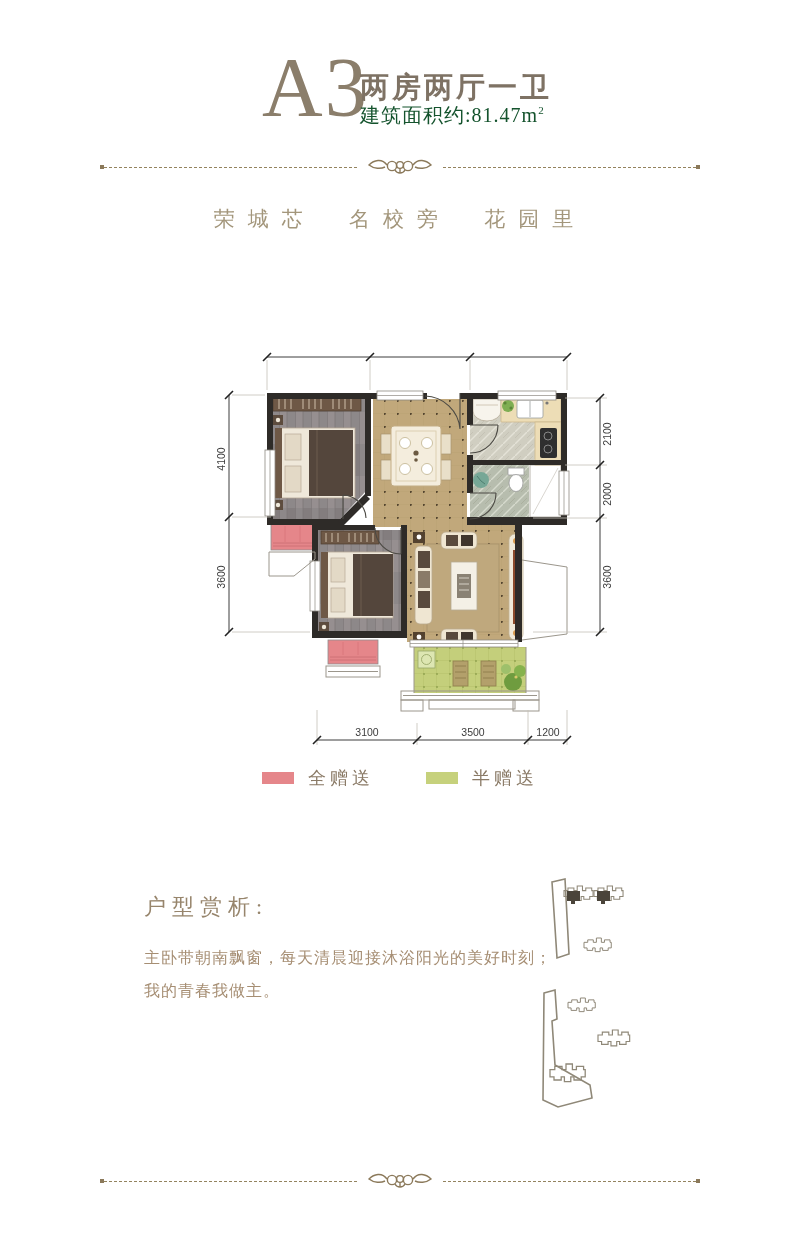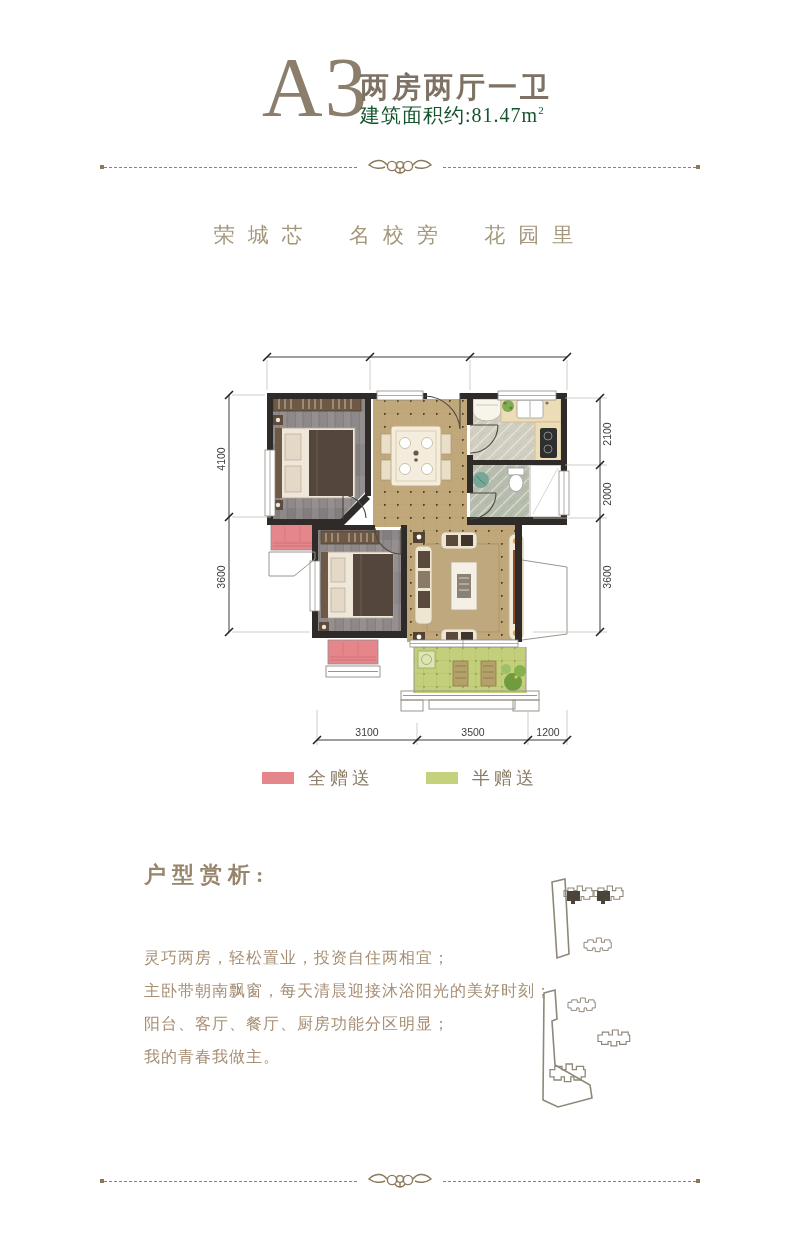--- a/index.html
+++ b/index.html
@@ -27,38 +27,38 @@
     display:flex;align-items:center;
   }
   .divider.top{top:156px;}
   .divider.bottom{top:1170px;}
   .divider .endcap{width:4px;height:4px;background:#8b795a;flex:none;}
   .divider .dash{flex:1;border-top:1px dashed #93835f;height:0;}
   .divider svg{flex:none;margin:0 10px;}
   
   .tagline{
     position:absolute;left:0;right:0;top:205px;text-align:center;
-    font-size:21px;color:#a3967b;margin-top:16px;
+    font-size:21px;color:#a3967b;
   }
   .tagline span{letter-spacing:13px;margin:0 14px;}
   
   .floorplan{position:absolute;left:215px;top:348px;}
   .dimnum{font-family:"Liberation Sans","DejaVu Sans",sans-serif;font-size:10.5px;fill:#3c3c3c;}
   
   .legend{
     position:absolute;left:0;right:0;top:766px;
     display:flex;justify-content:center;align-items:center;gap:52px;
   }
   .legend-item{display:flex;align-items:center;}
   .legend-swatch{width:32px;height:12px;margin-right:14px;}
   .legend-label{font-size:18px;color:#8a7a66;letter-spacing:4px;}
   
   .analysis-heading{
-    position:absolute;left:144px;top:860px;
-    font-size:22px;font-weight:700;color:#97856c;letter-spacing:6px;
+    position:absolute;left:144px;top:892px;
+    font-size:22px;font-weight:400;color:#97856c;letter-spacing:6px;
   }
   .analysis-lines{position:absolute;left:144px;top:948px;list-style:none;margin:0;padding:0;}
   .analysis-lines li{
     font-size:16px;color:#a68e73;letter-spacing:1px;height:33px;line-height:20px;
   }
   
   .siteplan{position:absolute;left:524px;top:868px;}
 </style>
 </head>
 <body>
@@ -354,23 +354,21 @@
     <div class="legend-label">全赠送</div>
   </div>
   <div class="legend-item">
     <div class="legend-swatch" style="background-color: rgb(198, 209, 124);"></div>
     <div class="legend-label">半赠送</div>
   </div>
 </div>
 
 <div class="analysis-heading">户型赏析:</div>
 <ul class="analysis-lines">
-  <li>灵巧两房，轻松置业，投资自住两相宜；</li>
   <li>主卧带朝南飘窗，每天清晨迎接沐浴阳光的美好时刻；</li>
-  <li>阳台、客厅、餐厅、厨房功能分区明显；</li>
   <li>我的青春我做主。</li>
 </ul>
 
 <svg class="siteplan" width="196" height="252" viewBox="0 0 196 252">
   <defs>
     <path id="fp" d="M0,7 h6 v-4 h9 v4 h5 v-7 h8 v7 h5 v-4 h9 v4 h2 v9 h-5 v4 h-9 v-4 h-4 v6 h-8 v-6 h-4 v4 h-9 v-4 h-5 z"></path>
   </defs>
   <g stroke="#8f8878" stroke-width="1.6" fill="none">
     <path d="M28,14 L41,11 L45,86 L33,90 Z"></path>
     <use href="#fp" transform="translate(40,18) scale(0.66)"></use>

